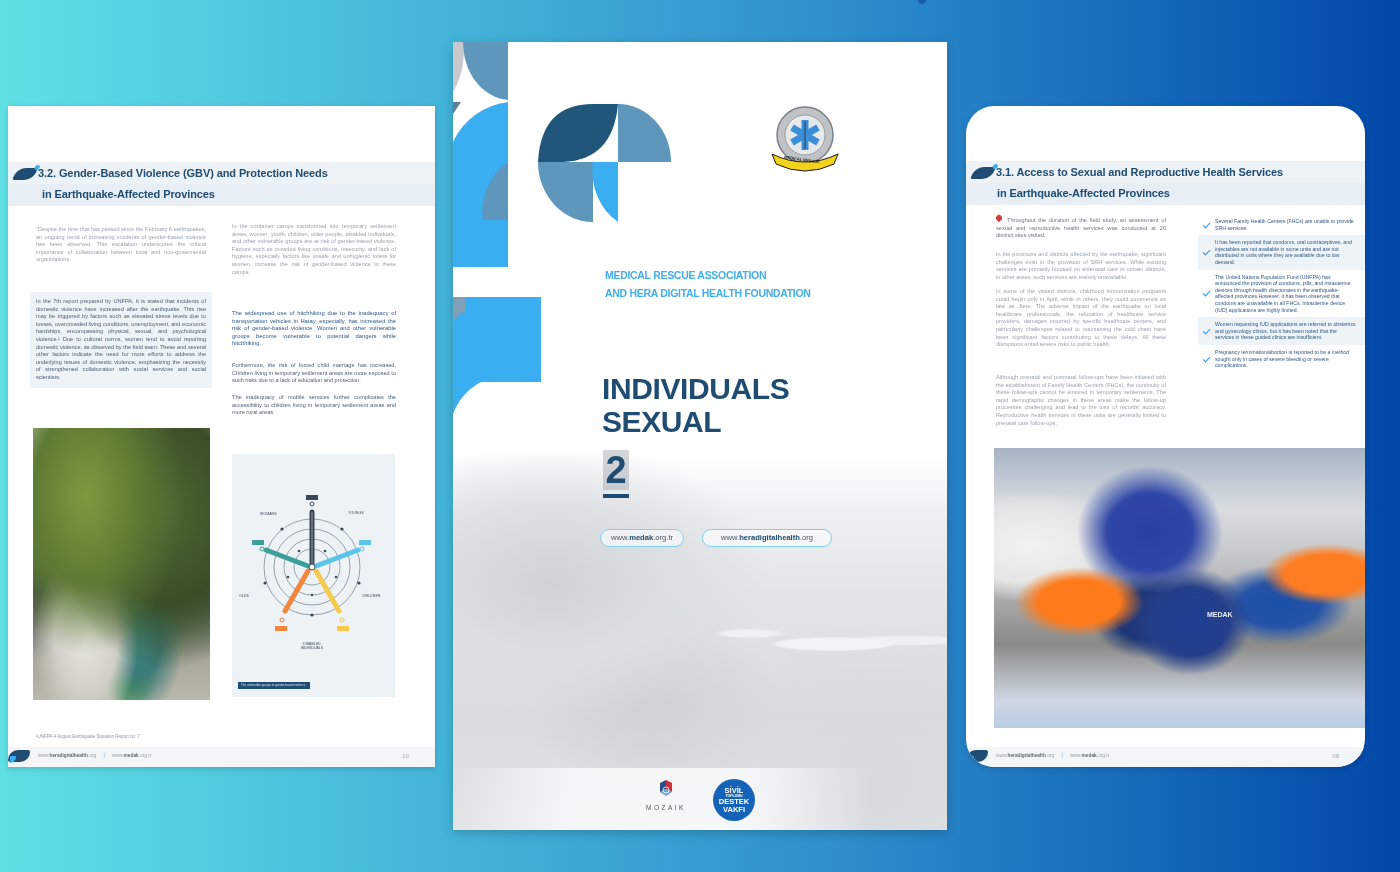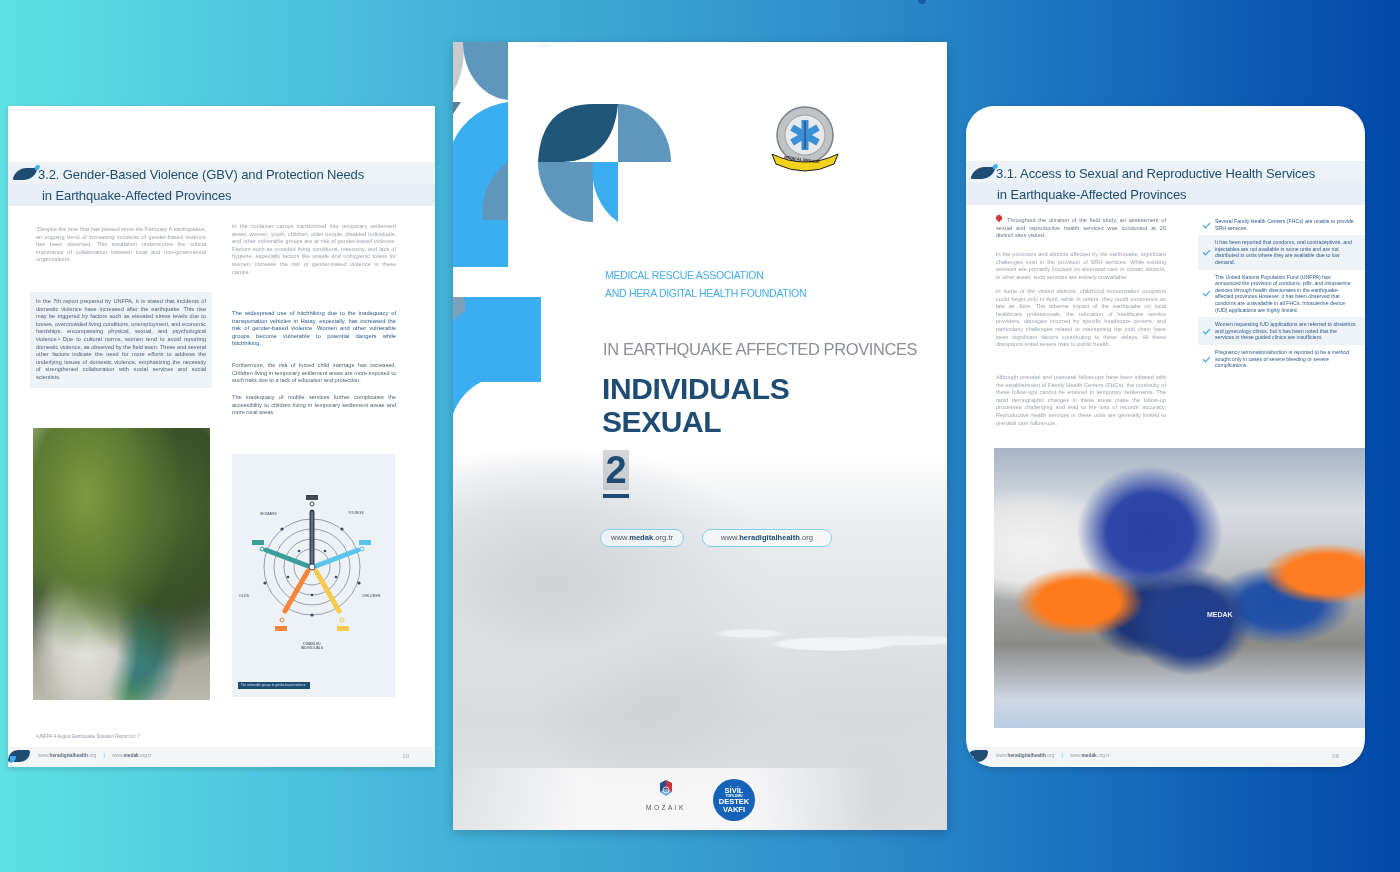--- a/index.html
+++ b/index.html
@@ -17,22 +17,22 @@
     box-shadow: 0 2px 6px rgba(0,0,0,0.15);
     overflow: hidden;
   }
   .page-left { left: 8px; top: 106px; width: 427px; height: 661px; }
   .page-right { left: 966px; top: 106px; width: 399px; height: 661px; border-radius: 28px; }
 
   .sec-header { position: absolute; left: 0; right: 0; background: #edf2f7; }
   .sec-row1 { top: 56px; height: 22px; }
   .sec-row2 { top: 78px; height: 22px; background: #e7eef5; }
   .sec-title {
-    position: absolute; font-weight: normal; color: #1e4c72;
-    font-size: 13px; white-space: nowrap; letter-spacing: -0.1px;
+    position: absolute; font-weight: bold; color: #1e4c72;
+    font-size: 11px; white-space: nowrap; letter-spacing: -0.1px;
   }
   .leaf-icon {
     position: absolute; width: 22px; height: 12px;
     background: #1e4c72; border-radius: 12px 2px 12px 2px;
     transform: skewX(-15deg);
   }
   .leaf-icon::after {
     content: ""; position: absolute; right: -2px; top: -3px;
     width: 5px; height: 5px; background: #3baef0; border-radius: 50%;
   }
@@ -133,21 +133,21 @@
   }
   .cover-shapes { position: absolute; left: 0; top: 0; }
 
   .logo-medrescue {
     position: absolute; left: 317px; top: 62px; width: 70px; height: 72px;
   }
   .logo-hera { position: absolute; left: 408px; top: 76px; width: 68px; height: 78px; }
   .hera-word { position: absolute; left: 0; right: 0; top: 52px; text-align: center; font-family: "Liberation Serif", serif; font-size: 10px; color: #8e55b8; letter-spacing: 0.5px; }
   .hera-sub { position: absolute; left: 0; right: 0; top: 65px; text-align: center; font-family: "Liberation Serif", serif; font-size: 3.5px; color: #8e55b8; letter-spacing: 0.3px; }
 
-  .org-line { position: absolute; left: 152px; font-size: 10.5px; font-weight: normal; color: #44adec; letter-spacing: -0.3px; white-space: nowrap; }
+  .org-line { position: absolute; left: 152px; font-size: 10.5px; font-weight: bold; color: #44adec; letter-spacing: -0.3px; white-space: nowrap; }
   .org-line.l1 { top: 227px; }
   .org-line.l2 { top: 245px; }
 
   .subtitle { position: absolute; left: 150px; font-size: 16.5px; color: #8b8f94; letter-spacing: -0.4px; white-space: nowrap; }
   .subtitle.l1 { top: 277px; }
   .subtitle.l2 { top: 298px; }
 
   .big-title { position: absolute; left: 149px; font-size: 30px; font-weight: bold; color: #1e4c72; letter-spacing: -0.4px; white-space: nowrap; }
   .big-title.l1 { top: 330px; }
   .big-title.l2 { top: 363px; }
@@ -343,21 +343,20 @@
       <line x1="35" y1="17" x2="35" y2="45" stroke="#2a3a55" stroke-width="1"></line>
       <path d="M2 50 Q35 66 68 50 L64 60 Q35 74 6 60 Z" fill="#f3d21c" stroke="#1a1a1a" stroke-width="1"></path>
     </svg>
     <div style="position:absolute;left:14px;top:53px;font-size:4px;font-weight:bold;color:#1a1a1a;transform:rotate(8deg);">MEDICAL RESCUE</div>
   </div>
 
 
   <div class="org-line l1">MEDICAL RESCUE ASSOCIATION</div>
   <div class="org-line l2">AND HERA DIGITAL HEALTH FOUNDATION</div>
 
-  <div class="subtitle l2">IN EARTHQUAKE AFFECTED PROVINCES</div>
 
   <div class="big-title l1">INDIVIDUALS</div>
   <div class="big-title l2">SEXUAL</div>
 
   <div class="report-num">2</div>
   <div class="report-num-underline"></div>
 
   <div class="url-pill p1"><span>www.</span><b>medak</b><span>.org.tr</span></div>
   <div class="url-pill p2"><span>www.</span><b>heradigitalhealth</b><span>.org</span></div>
 

